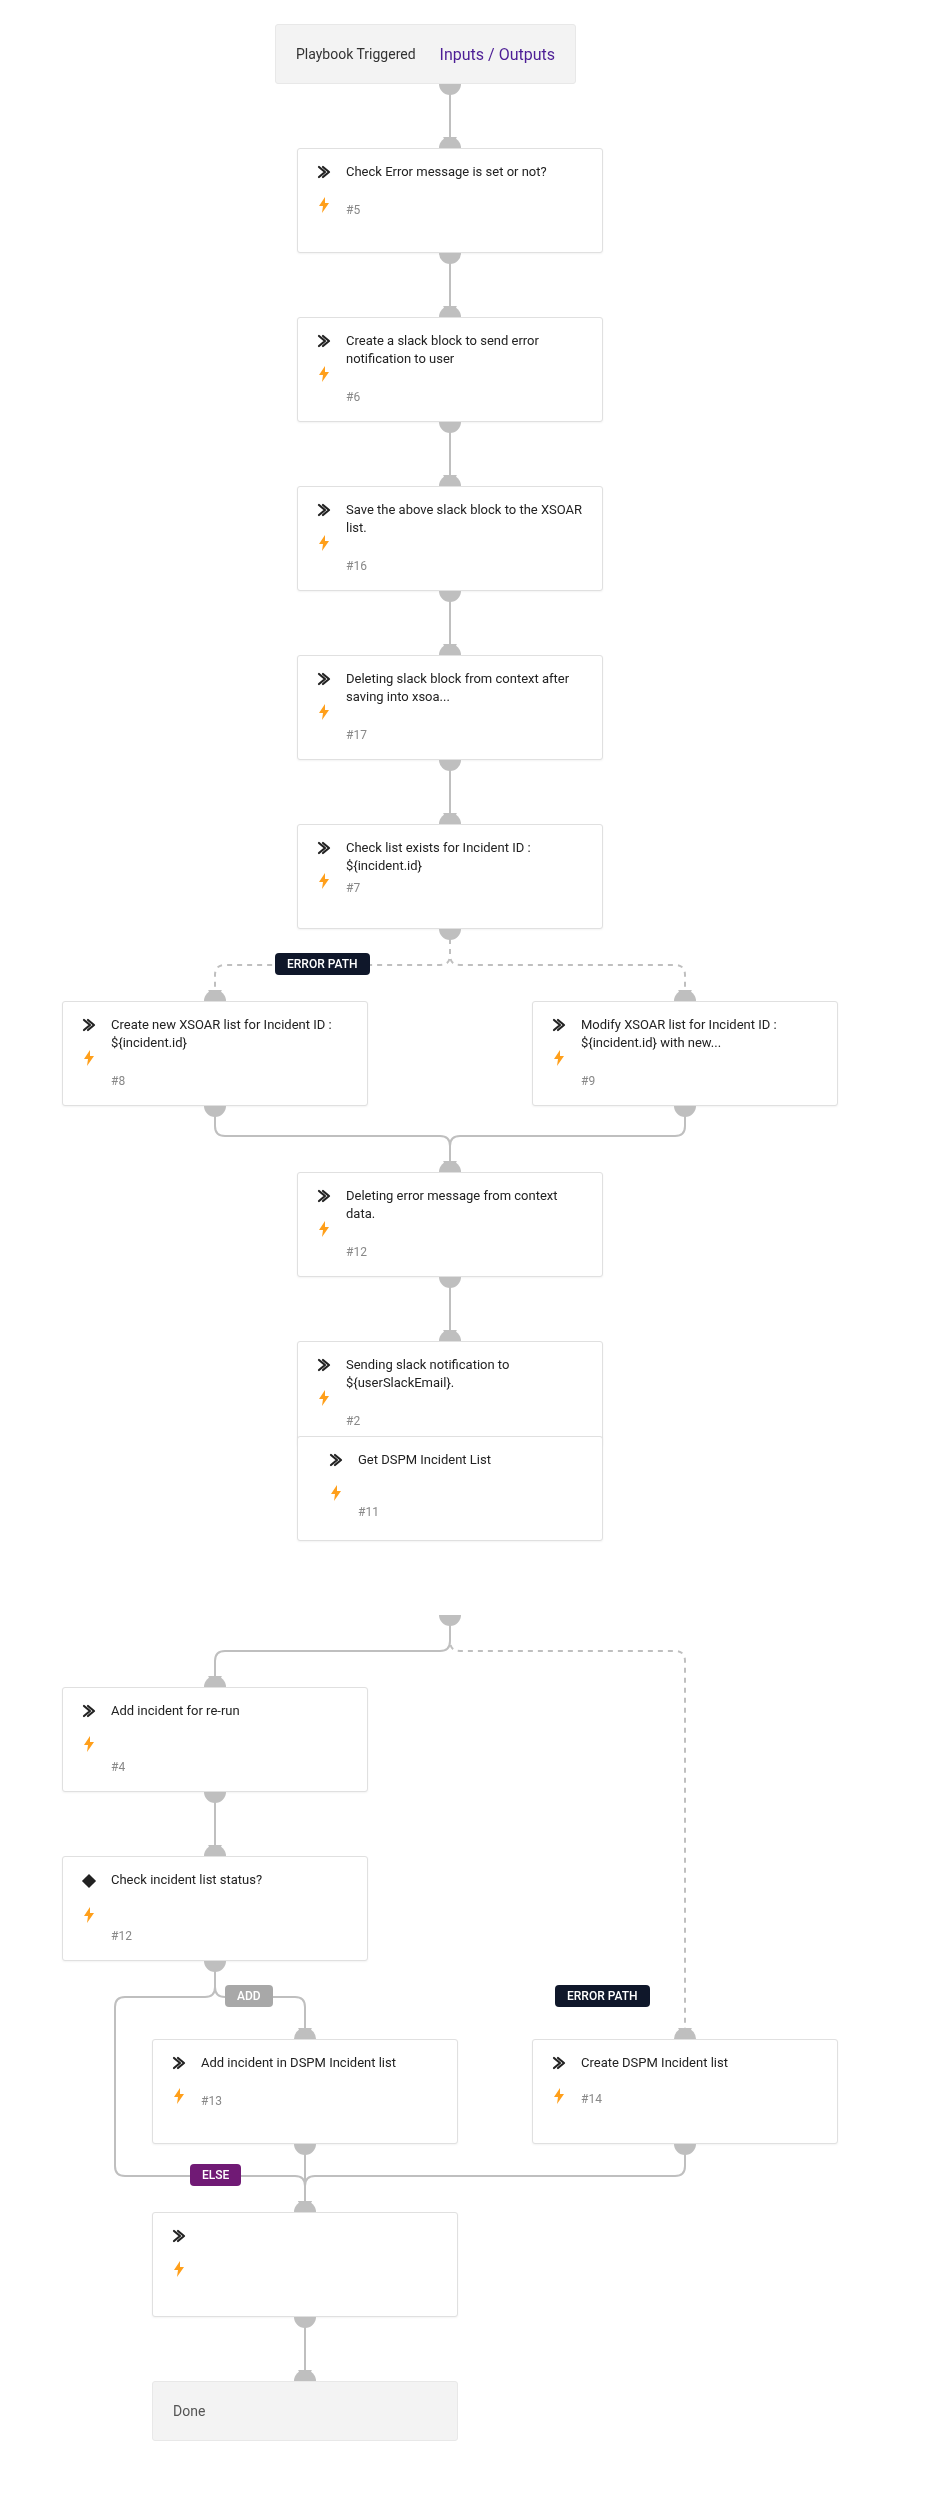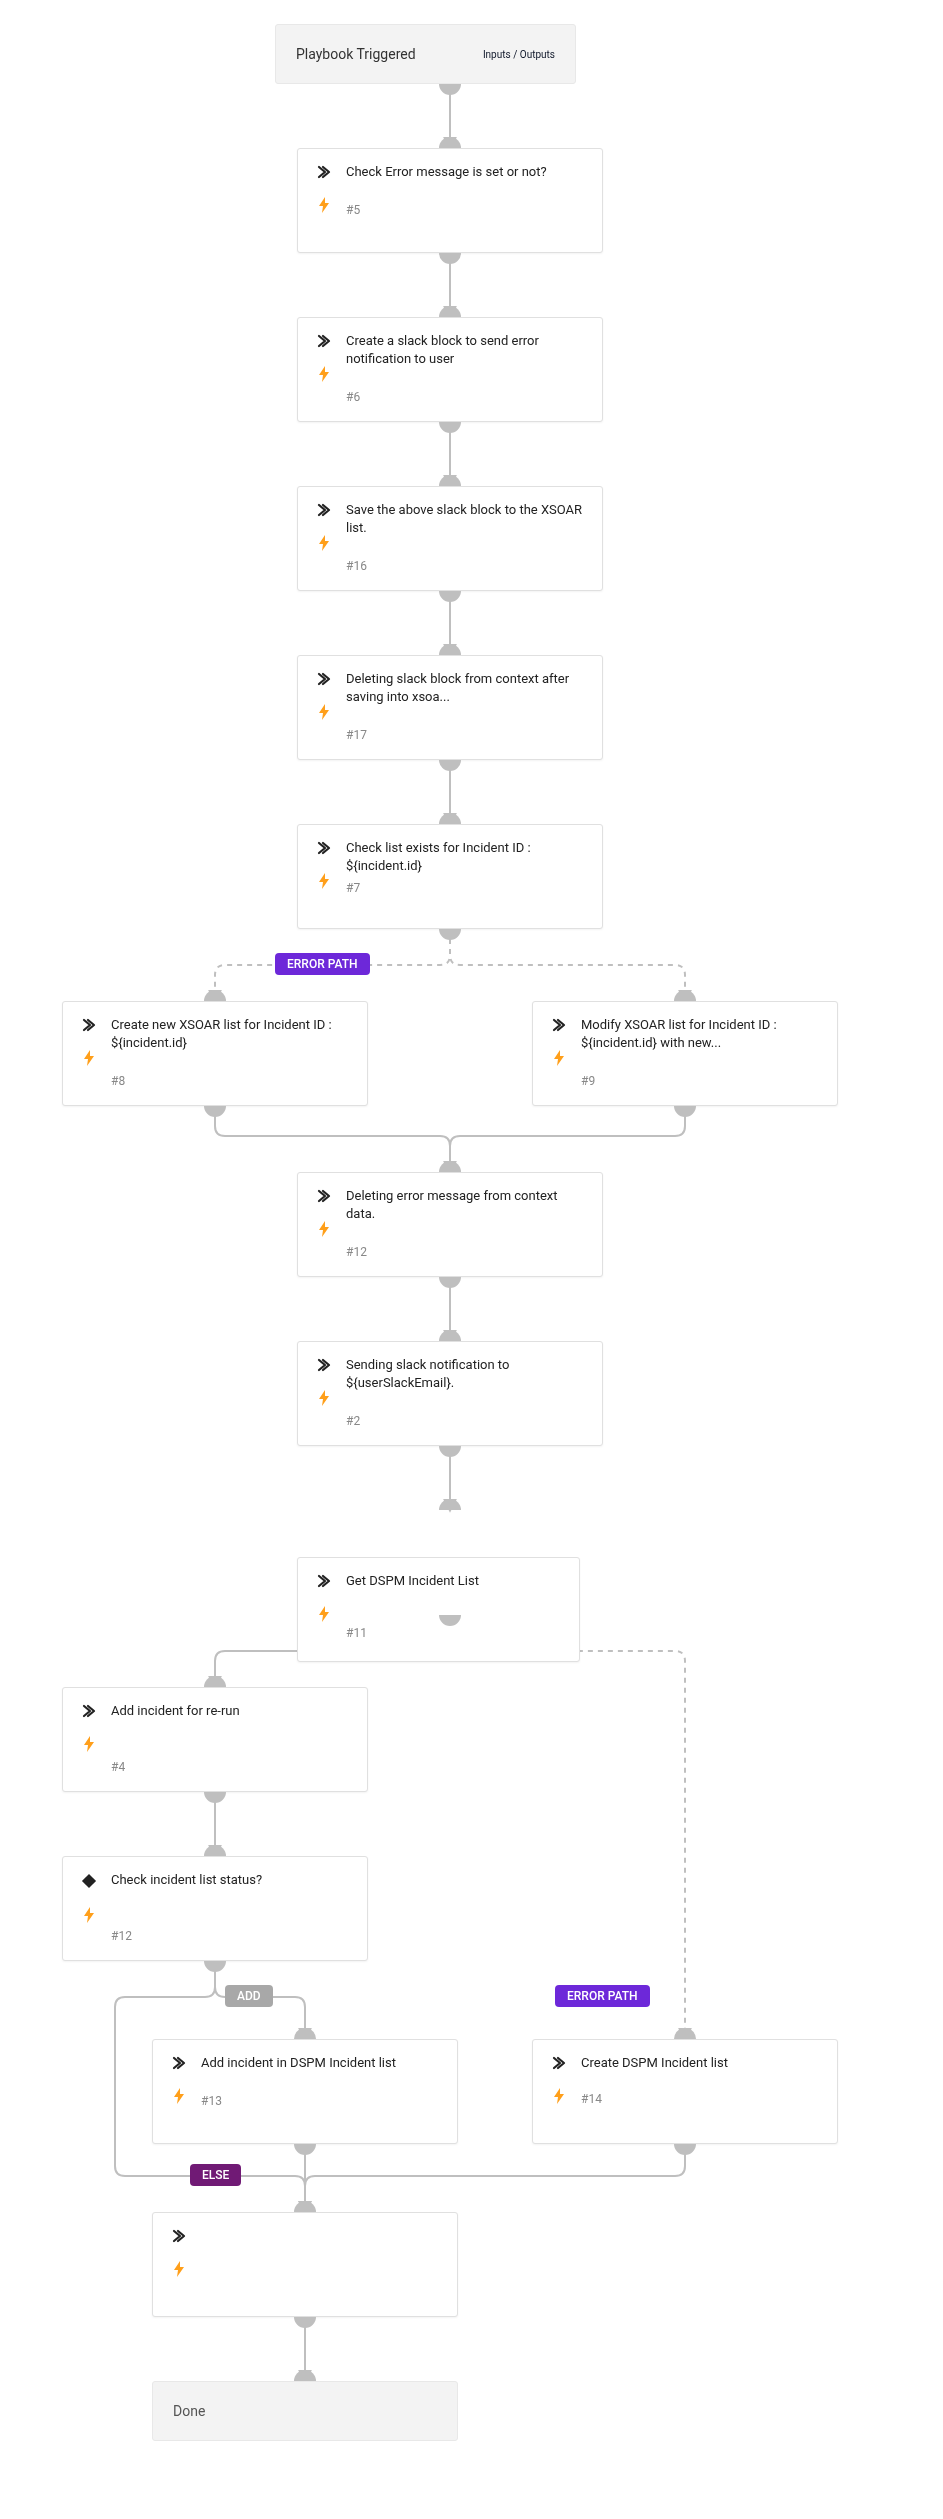--- a/index.html
+++ b/index.html
@@ -12,24 +12,24 @@
   .node .title{font-size:13px;line-height:18px;color:#222;}
   .node .num{font-size:12px;color:#888;margin-top:4px;}
   .chev{display:inline-block;}
   .chev svg{display:block;}
   .bolt{color:#ff9f1a;}
   .bolt svg{display:block;}
   .diamond{display:inline-block;}
   .diamond svg{display:block;}
   .header{position:absolute;box-sizing:border-box;background:#f3f3f3;border:1px solid #e8e8e8;border-radius:3px;display:flex;align-items:center;justify-content:space-between;padding:0 20px;}
   .header .htitle{font-size:14px;color:#333;}
-  .header .hio{font-size:10px;color:#0f172a;}
+  .header .hio{font-size:16px;color:#4c1d95;}
   .done{position:absolute;box-sizing:border-box;background:#f3f3f3;border:1px solid #e8e8e8;border-radius:3px;display:flex;align-items:center;padding:0 20px;font-size:14px;color:#555;}
   .badge{position:absolute;box-sizing:border-box;border-radius:4px;padding:4px 12px;font-size:12px;color:#fff;font-weight:500;white-space:nowrap;}
-  .badge.red{background:#6d28d9;}
+  .badge.red{background:#0f172a;}
   .badge.grey{background:#a8a8a8;}
   .badge.black{background:#701a75;}      
   
   .cap{position:absolute;width:22px;height:11px;overflow:hidden;pointer-events:none;}
   .cap::before{content:"";position:absolute;width:22px;height:22px;border-radius:50%;background:#bfbfbf;left:0;}     
   
   .cap.u::before{top:0;}     
   .cap.d::before{top:-11px;} 
 </style>
 </head>
@@ -292,21 +292,21 @@
       </div>
       <div class="txt">
         <div class="title">Sending slack notification to ${userSlackEmail}.</div>
         <div class="num" style="margin-top:22px;">#2</div>
       </div>
     </div>
   </div>
   <div class="cap d" style="left:439px;top:1446px;"></div>
 
   <div class="cap u" style="left:439px;top:1499px;"></div>
-  <div class="node" style="left:297px;top:1557px;width:283px;height:105px;">
+  <div class="node" style="left:297px;top:1436px;width:306px;height:105px;padding-left:12px;">
     <div class="inner">
       <div class="ic">
         <span class="chev">
             <svg width="14" height="14" viewBox="0 0 14 14">
               <path d="M2 2 L8 7 L2 12 M6 2 L12 7 L6 12" stroke="#222" stroke-width="2.2" fill="none" stroke-linecap="round" stroke-linejoin="round"></path>
             </svg>
           </span>
         <span class="bolt">
             <svg width="12" height="16" viewBox="0 0 12 16">
               <path d="M7 0 L1 9 L5 9 L4 16 L11 6 L7 6 Z" fill="#ff9f1a"></path>

